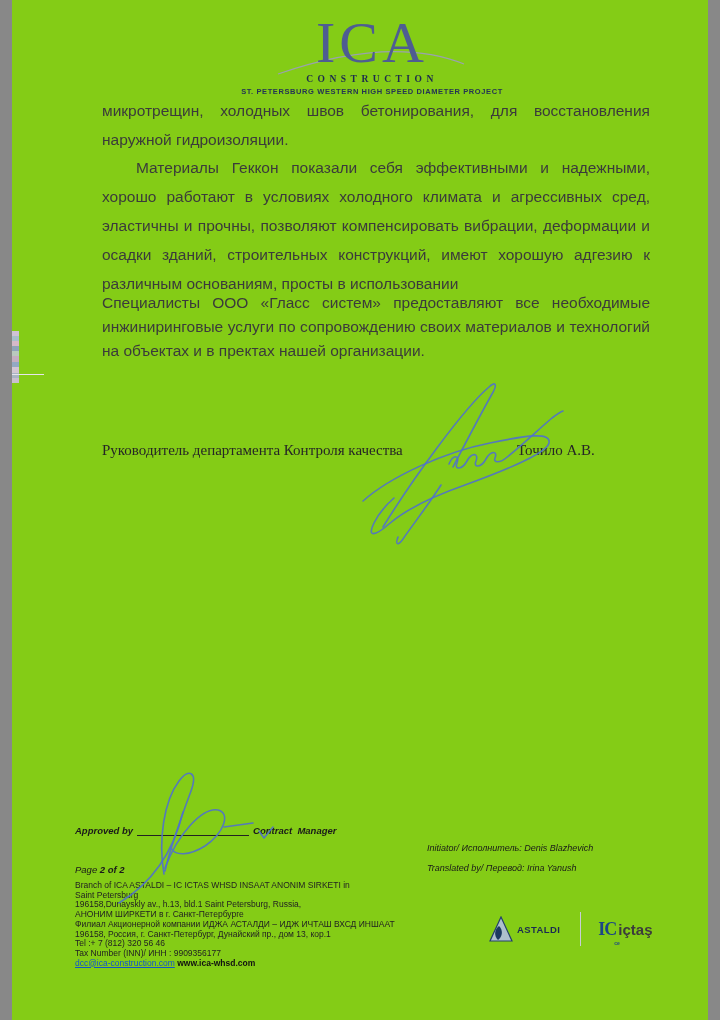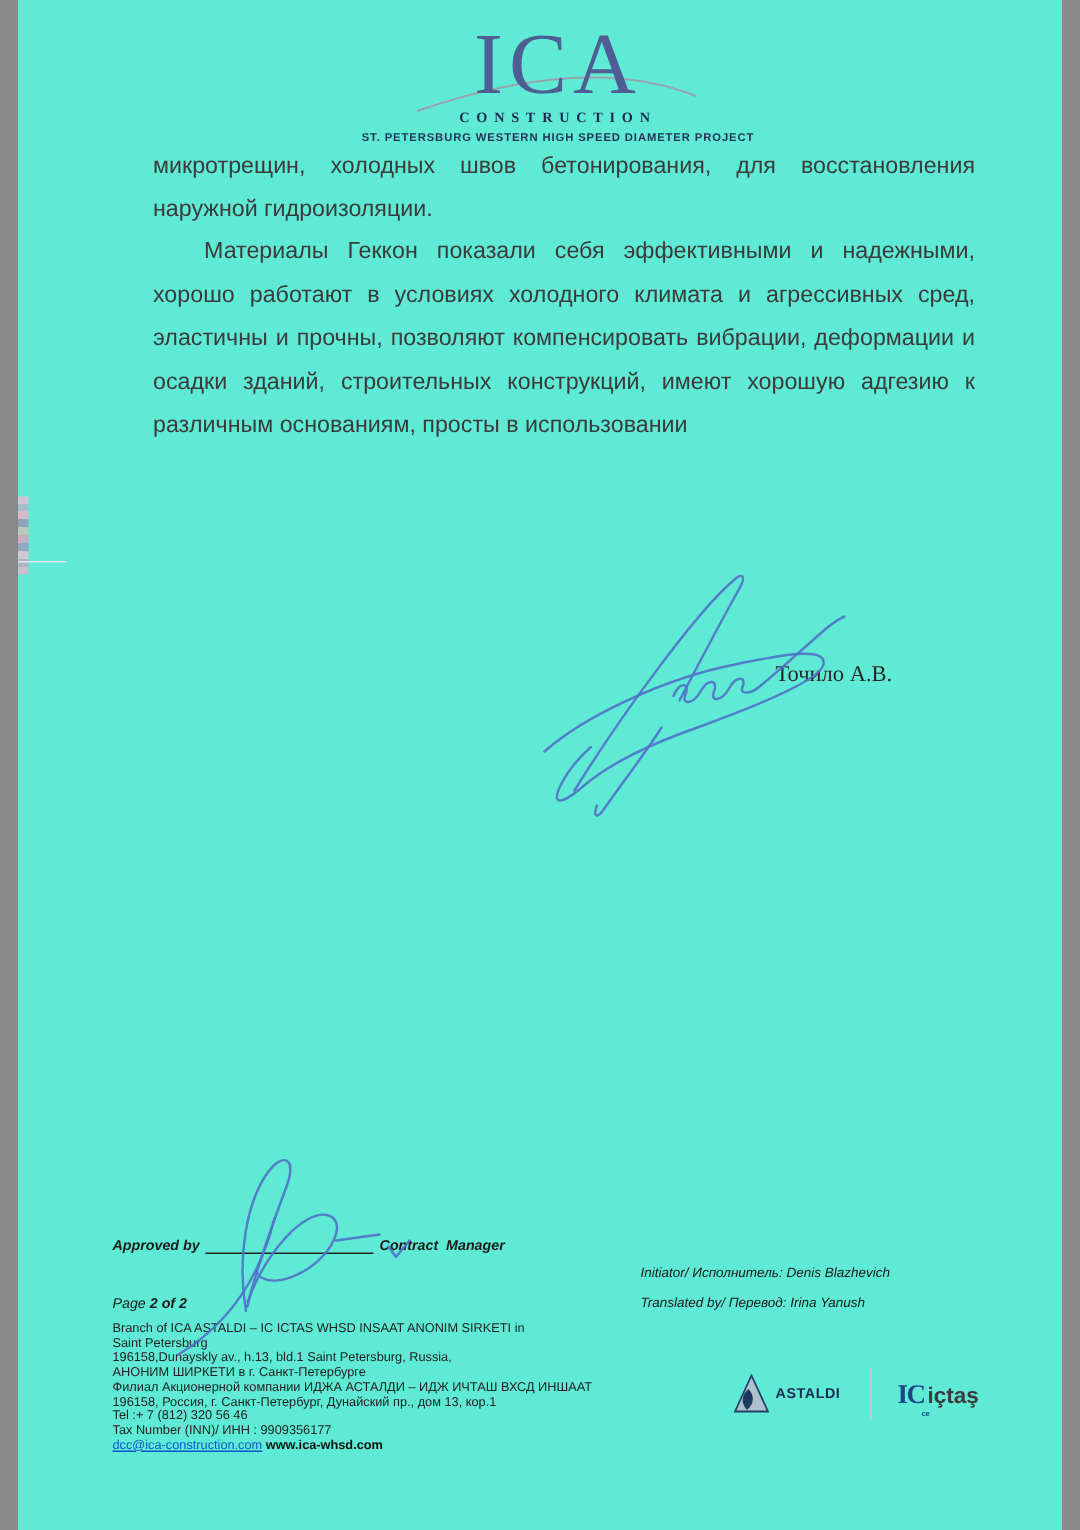--- a/index.html
+++ b/index.html
@@ -1,17 +1,17 @@
 <!DOCTYPE html>
 <html><head>
 <meta charset="utf-8">
 <style>
   html,body{margin:0;padding:0;background:#888;}
   .page{
-    position:relative;width:696px;height:1020px;background:#5eead4;
+    position:relative;width:696px;height:1020px;background:#84cc16;
     margin:0 auto;overflow:hidden;
     font-family:"Liberation Sans",sans-serif;color:#3b3b3b;
   }
   
   .logo-wrap{position:absolute;left:160px;top:14px;width:400px;text-align:center;}
   .logo-arc{position:absolute;left:100px;top:31px;width:200px;height:35px;overflow:visible;z-index:1;}
   .logo-main{
     position:relative;z-index:2;
     font-family:"Liberation Serif",serif;font-size:58px;line-height:58px;
     letter-spacing:4px;color:#4e5d92;font-weight:500;
@@ -76,22 +76,24 @@
     <svg class="logo-arc" viewBox="0 0 200 35">
       <path d="M6,29 Q119,-10 192,19" fill="none" stroke="#9aa2ae" stroke-width="1.3"></path>
     </svg>
     <div class="logo-main">ICA</div>
     <div class="logo-sub">CONSTRUCTION</div>
     <div class="logo-tag">ST. PETERSBURG WESTERN HIGH SPEED DIAMETER PROJECT</div>
   </div>
 
   <div class="para para1">микротрещин, холодных швов бетонирования, для восстановления наружной гидроизоляции.</div>
   <div class="para para2">Материалы Геккон показали себя эффективными и надежными, хорошо работают в условиях холодного климата и агрессивных сред, эластичны и прочны, позволяют компенсировать вибрации, деформации и осадки зданий, строительных конструкций, имеют хорошую адгезию к различным основаниям, просты в использовании</div>
+  <div class="para para3">Специалисты ООО «Гласс систем» предоставляют все необходимые инжиниринговые услуги по сопровождению своих материалов и технологий на объектах и в пректах нашей организации.</div>
 
   <div class="sig-row">
+    <span class="sig-title">Руководитель департамента Контроля качества</span>
     <span class="sig-name">Точило А.В.</span>
   </div>
 
   <div class="scan-strip"></div>
   <div class="scan-line"></div>
 
   <svg class="overlay" viewBox="0 0 720 1020">
 
     <g>
       <path d="M371,527 C400,480 452,408 477,387 C483,381 486,384 480,394 C466,419 452,446 441,467"></path>

